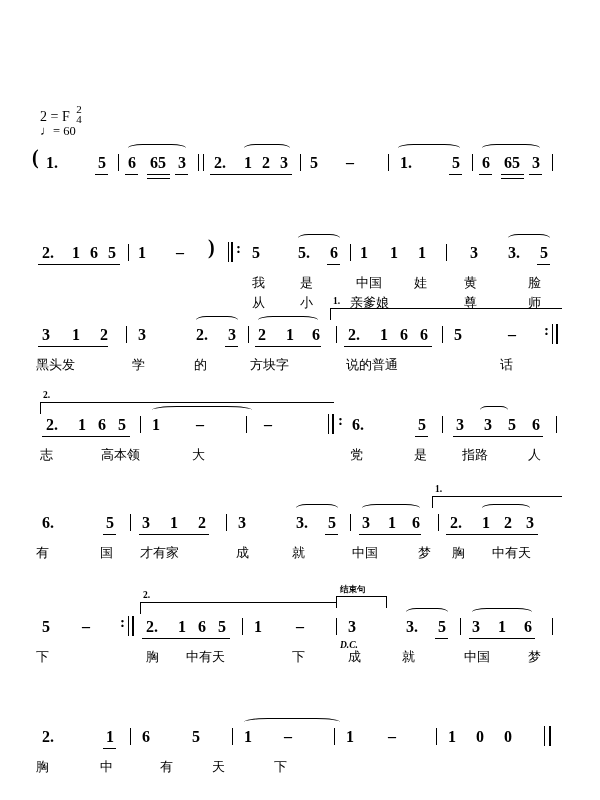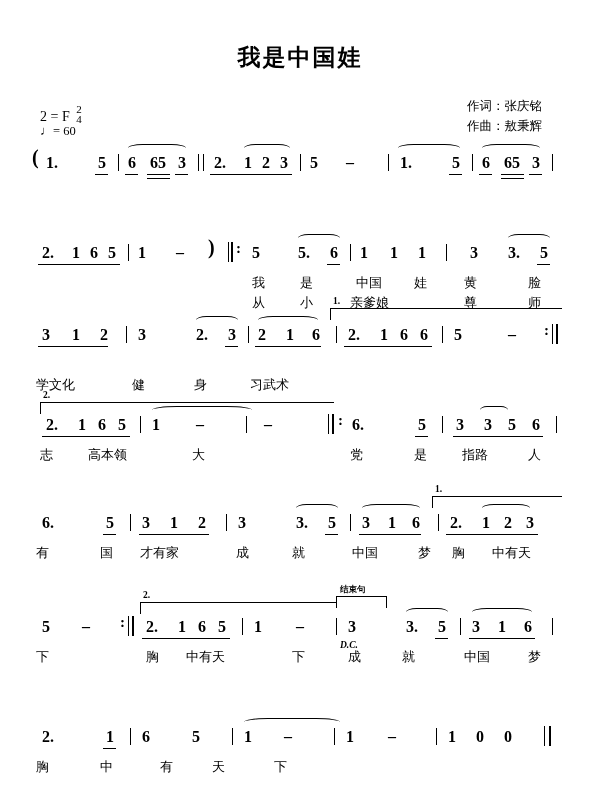--- a/index.html
+++ b/index.html
@@ -151,26 +151,21 @@
     position: absolute;
     font-size: 20px;
     font-family: "Liberation Serif", serif;
   }
 </style>
 </head>
 <body>
 
 <div id="sheet">
 
-  <div class="title">我是中国娃</div>
-
-  <div class="credits">
-    <div>作词：张庆铭</div>
-    <div>作曲：敖秉辉</div>
-  </div>
+
 
   <div class="keyblock">
     <div class="kline">
       <span>2 = F</span>
       <span class="frac">
         <span style="display:block">2</span>
         <span style="display:block;border-top:0px">4</span>
       </span>
     </div>
     <div class="kline tempo">
@@ -302,25 +297,27 @@
       <span class="tok" style="left:400px; top:4px">6</span>
       <span class="tok" style="left:420px; top:4px">6</span>
       <span class="ul1" style="left:344px; top:24px; width:88px"></span>
       <span class="bar" style="left:442px; top:4px"></span>
       <span class="tok" style="left:454px; top:4px">5</span>
       <span class="tok" style="left:508px; top:4px">–</span>
       <span class="repeat-dots" style="left:544px; top:4px">:</span>
       <span class="vline" style="left:552px; top:2px; height:20px"></span>
       <span class="vline" style="left:556px; top:2px; height:20px; width:2px"></span>
     </div>
-    <div class="lyr" style="top:54px">
-      <span class="tok" style="left:36px">学文化</span>
-      <span class="tok" style="left:132px">健</span>
-      <span class="tok" style="left:194px">身</span>
-      <span class="tok" style="left:250px">习武术</span>
+    <div class="lyr" style="top:34px">
+      <span class="tok" style="left:36px">黑头发</span>
+      <span class="tok" style="left:132px">学</span>
+      <span class="tok" style="left:194px">的</span>
+      <span class="tok" style="left:250px">方块字</span>
+      <span class="tok" style="left:346px">说的普通</span>
+      <span class="tok" style="left:500px">话</span>
     </div>
   </div>
 
   <div class="row" style="top:412px">
     <div class="notes">
       <span class="hline" style="left:40px; top:-10px; width:294px"></span>
       <span class="vline" style="left:40px; top:-10px; height:12px"></span>
       <span class="volta" style="left:43px; top:-22px">2.</span>
 
       <span class="tok" style="left:46px; top:4px">2.</span>
@@ -345,21 +342,21 @@
       <span class="tok" style="left:456px; top:4px">3</span>
       <span class="tok" style="left:484px; top:4px">3</span>
       <span class="tok" style="left:508px; top:4px">5</span>
       <span class="tok" style="left:532px; top:4px">6</span>
       <span class="ul1" style="left:453px; top:24px; width:90px"></span>
       <span class="slur" style="left:480px; top:-6px; width:28px"></span>
       <span class="bar" style="left:556px; top:4px"></span>
     </div>
     <div class="lyr" style="top:34px">
       <span class="tok" style="left:40px">志</span>
-      <span class="tok" style="left:88px">高本领</span>
+      <span class="tok" style="left:101px">高本领</span>
       <span class="tok" style="left:192px">大</span>
       <span class="tok" style="left:350px">党</span>
       <span class="tok" style="left:414px">是</span>
       <span class="tok" style="left:462px">指路</span>
       <span class="tok" style="left:528px">人</span>
     </div>
   </div>
 
   <div class="row" style="top:510px">
     <div class="notes">

